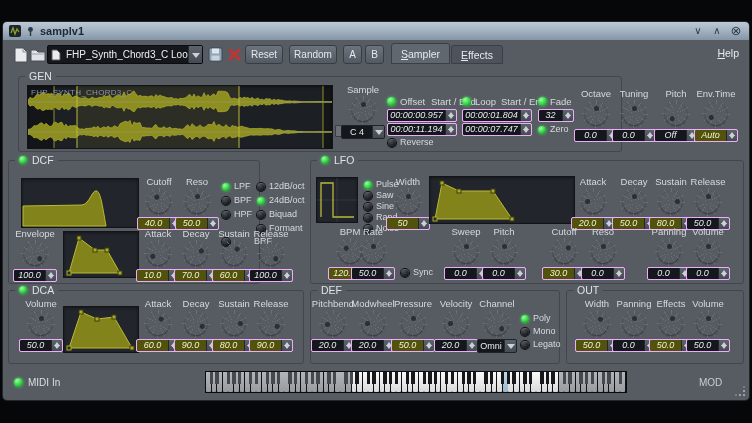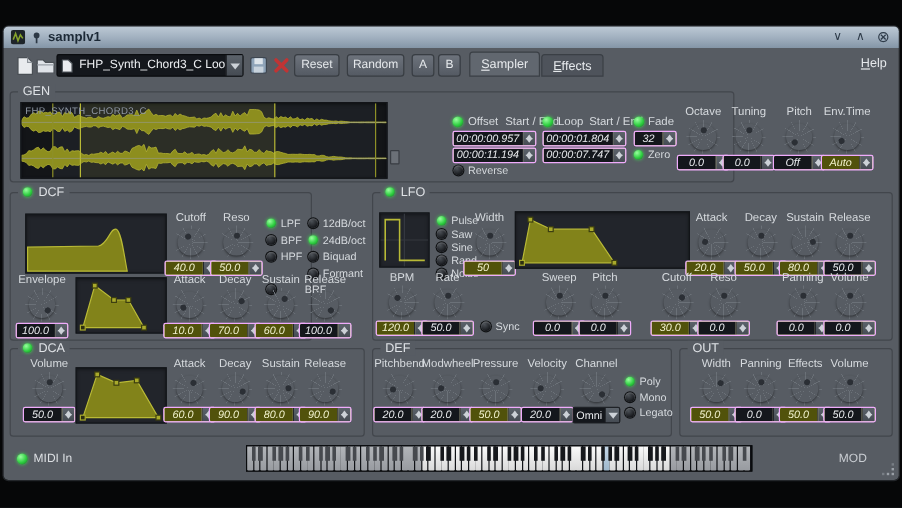--- a/index.html
+++ b/index.html
@@ -46,21 +46,21 @@
 .sbtns::after{content:"";position:absolute;left:2px;bottom:2px;border:3px solid transparent;border-bottom:none;border-top:4px solid #ccd1d7;}
 .combo{position:absolute;display:flex;height:14px;border:1px solid #1f2227;background:#14171c;border-radius:2px;overflow:hidden;}
 .kcol .combo{position:relative;margin:1px auto 0;width:44px;}
 .combo .sval{line-height:12px;}
 .combo .cbtn{width:12px;}
 .combo .cbtn::after{top:4px;left:2px;}
 
 .led{width:9px;height:9px;border-radius:50%;background:radial-gradient(circle at 35% 30%,#97ff9d,#2fce41 55%,#137a22);box-shadow:0 0 3px #3cdf4d;display:inline-block;}
 .led.off{background:radial-gradient(circle at 35% 30%,#4b5056,#17191d 70%);box-shadow:inset 0 1px 1px rgba(255,255,255,.2),0 0 0 1px #101214;}
 .gtitle .led{width:8px;height:8px;}
-.ritem{position:absolute;display:flex;align-items:flex-start;gap:4px;font-size:9px;color:#d6dade;line-height:9px;}
+.ritem{position:absolute;display:flex;align-items:flex-end;gap:4px;font-size:9px;color:#d6dade;line-height:9px;}
 .ritem .led{width:8px;height:8px;flex:none;}
 .hlabel{position:absolute;font-size:9.5px;color:#d6dade;white-space:nowrap;}
 
 .wavelabel{position:absolute;left:3px;top:2px;font-size:8px;color:#8e96a3;letter-spacing:.3px;}
 .wsbtn{position:absolute;width:8px;height:12px;background:#6b7077;border:1px solid #393d43;border-radius:1px;}
 
 .keybed{position:absolute;background:#101216;border:1px solid #090b0d;}
 .wkey{position:absolute;top:0;height:20px;background:linear-gradient(#fafafa,#d9d9d9);border-radius:0 0 1px 1px;}
 .wkey.dis{background:linear-gradient(#b2b5b9,#989ba0);}
 .wkey.hl{background:linear-gradient(#c4d6e6,#9db7cc);}
@@ -133,21 +133,21 @@
     <div class="tab active" style="left:388px;">
           <span class="mn">Sampler</span>
         </div>
     <div class="tab inactive" style="left:448px;">
           <span class="mn">Effects</span>
         </div>
     <div class="help">
           <span class="mn">Help</span>
         </div>
 
-    <div class="group" style="left:5px;top:36px;width:604px;height:76px;">
+    <div class="group" style="left:15px;top:36px;width:604px;height:76px;">
       <div class="gtitle">
             <span>GEN</span>
           </div>
 
       <div class="panel" style="left:8px;top:8px;width:306px;height:64px;background:#1c1f24;">
         <svg id="wavesvg" width="304" height="62" viewBox="0 0 304 62">
               <rect x="0" y="0" width="26" height="62" fill="rgba(0,0,0,0.32)"></rect>
               <rect x="49" y="0" width="162" height="62" fill="rgba(190,190,60,0.10)"></rect>
               <rect x="295" y="0" width="9" height="62" fill="rgba(0,0,0,0.32)"></rect>
               <polygon points="0,14.2 2,11.3 4,12.4 6,12.1 8,9.2 10,7.9 12,9.1 14,6.6 16,6.8 18,8.2 20,7.6 22,8.1 24,7.2 26,10.3 28,9.5 30,7.6 32,7.6 34,11.1 36,7.7 38,9.0 40,7.0 42,8.1 44,11.8 46,10.6 48,9.8 50,11.2 52,11.9 54,12.4 56,11.7 58,11.7 60,12.9 62,12.8 64,11.0 66,12.2 68,12.6 70,11.9 72,11.2 74,11.7 76,9.2 78,10.7 80,10.0 82,9.4 84,12.5 86,11.4 88,9.8 90,9.6 92,9.6 94,10.3 96,5.7 98,10.5 100,8.3 102,8.4 104,6.3 106,4.9 108,7.9 110,10.3 112,9.3 114,10.4 116,10.3 118,10.3 120,10.9 122,10.1 124,9.8 126,11.4 128,8.5 130,10.5 132,9.0 134,10.2 136,10.6 138,11.4 140,11.9 142,11.8 144,11.5 146,13.1 148,12.4 150,13.4 152,12.3 154,12.6 156,12.2 158,11.5 160,9.4 162,8.4 164,11.6 166,7.9 168,11.4 170,9.7 172,11.0 174,11.4 176,6.7 178,10.7 180,8.4 182,10.8 184,8.9 186,7.8 188,10.3 190,5.2 192,5.3 194,5.2 196,5.4 198,5.7 200,7.1 202,11.8 204,12.9 206,12.1 208,12.8 210,13.2 212,11.2 214,12.6 216,11.1 218,12.0 220,11.5 222,13.0 224,11.3 226,13.2 228,12.9 230,11.8 232,13.8 234,13.0 236,14.2 238,12.4 240,13.1 242,12.7 244,14.5 246,13.1 248,14.4 250,13.4 252,14.1 254,14.1 256,14.7 258,14.9 260,15.0 262,14.8 264,15.3 266,14.9 268,15.1 270,15.3 272,15.5 274,15.7 276,15.7 278,15.7 280,15.7 282,15.7 284,15.6 286,15.7 288,15.6 290,15.6 292,15.6 294,15.6 296,15.7 298,15.7 300,15.7 302,15.7 304,15.6 304,16.3 302,16.3 300,16.2 298,16.2 296,16.3 294,16.3 292,16.3 290,16.3 288,16.3 286,16.2 284,16.3 282,16.3 280,16.2 278,16.2 276,16.2 274,16.2 272,16.5 270,16.7 268,16.8 266,17.0 264,16.6 262,17.1 260,16.9 258,17.0 256,17.1 254,17.7 252,17.7 250,18.4 248,17.4 246,18.6 244,17.3 242,18.9 240,18.6 238,19.2 236,17.6 234,18.7 232,18.0 230,19.8 228,18.8 226,18.5 224,20.2 222,18.7 220,20.0 218,19.6 216,20.4 214,19.1 212,20.3 210,18.6 208,18.9 206,19.5 204,18.8 202,19.8 200,24.0 198,25.3 196,25.5 194,25.7 192,25.7 190,25.7 188,21.2 186,23.4 184,22.4 182,20.7 180,22.8 178,20.8 176,24.3 174,20.1 172,20.5 170,21.7 168,20.1 166,23.3 164,20.0 162,22.8 160,21.9 158,20.0 156,19.4 154,19.1 152,19.3 150,18.3 148,19.2 146,18.6 144,20.0 142,19.8 140,19.7 138,20.1 136,20.9 134,21.2 132,22.3 130,20.9 128,22.7 126,20.1 124,21.6 122,21.3 120,20.6 118,21.2 116,21.1 114,21.1 112,22.0 110,21.1 108,23.3 106,26.0 104,24.7 102,22.9 100,22.9 98,20.9 96,25.3 94,21.1 92,21.8 90,21.8 88,21.6 86,20.1 84,19.2 82,22.0 80,21.4 78,20.8 76,22.1 74,19.9 72,20.3 70,19.7 68,19.1 66,19.4 64,20.5 62,18.9 60,18.8 58,19.9 56,19.9 54,19.3 52,19.7 50,20.3 48,21.6 46,20.8 44,19.8 42,23.1 40,24.1 38,22.3 36,23.5 34,20.4 32,23.6 30,23.5 28,21.8 26,21.1 24,23.9 22,23.1 20,23.5 18,23.0 16,24.3 14,24.5 12,22.3 10,23.3 8,22.1 6,19.6 4,19.3 2,20.2 0,17.6" fill="#8d8e1e" stroke="#b9ba36" stroke-width="0.6"></polygon>
@@ -156,20 +156,30 @@
               <line x1="0" y1="46" x2="304" y2="46" stroke="#9aa0a6" stroke-width="0.8" opacity="0.55"></line>
               <line x1="26" y1="0" x2="26" y2="62" stroke="#8e9027" stroke-width="1"></line>
               <line x1="49" y1="0" x2="49" y2="62" stroke="#b9ba36" stroke-width="1"></line>
               <line x1="211" y1="0" x2="211" y2="62" stroke="#b9ba36" stroke-width="1"></line>
               <line x1="295" y1="0" x2="295" y2="62" stroke="#8e9027" stroke-width="1"></line>
             </svg>
         <div class="wavelabel">FHP_SYNTH_CHORD3_C</div>
       </div>
       <div class="wsbtn" style="left:316px;top:48px;"></div>
 
+      <div class="kcol" style="left:322px;top:8px;">
+        <div class="klabel">Sample</div>
+        <div class="kwrap">
+              <div class="knob" style="--a:0deg;"></div>
+            </div>
+        <div class="combo">
+              <span class="sval">C 4</span>
+              <span class="cbtn"></span>
+            </div>
+      </div>
 
       <span class="led" style="position:absolute;left:368px;top:20px;"></span>
       <span class="hlabel" style="left:381px;top:19px;">Offset</span>
       <span class="hlabel" style="left:412px;top:19px;">Start / End</span>
       <div class="spin" style="left:368px;top:32px;width:70px;">
             <span class="sval">00:00:00.957</span>
             <span class="sbtns"></span>
           </div>
       <div class="spin" style="left:368px;top:46px;width:70px;">
             <span class="sval">00:00:11.194</span>
@@ -457,21 +467,21 @@
         <div class="klabel">Release</div>
         <div class="kwrap">
               <div class="knob" style="--a:0deg;"></div>
             </div>
         <div class="spin">
               <span class="sval">50.0</span>
               <span class="sbtns"></span>
             </div>
       </div>
 
-      <div class="kcol" style="left:2px;top:66px;">
+      <div class="kcol" style="left:17px;top:66px;">
         <div class="klabel">BPM</div>
         <div class="kwrap">
               <div class="knob" style="--a:-45deg;"></div>
             </div>
         <div class="spin hl">
               <span class="sval">120.0</span>
               <span class="sbtns"></span>
             </div>
       </div>
       <div class="kcol" style="left:40px;top:66px;">

